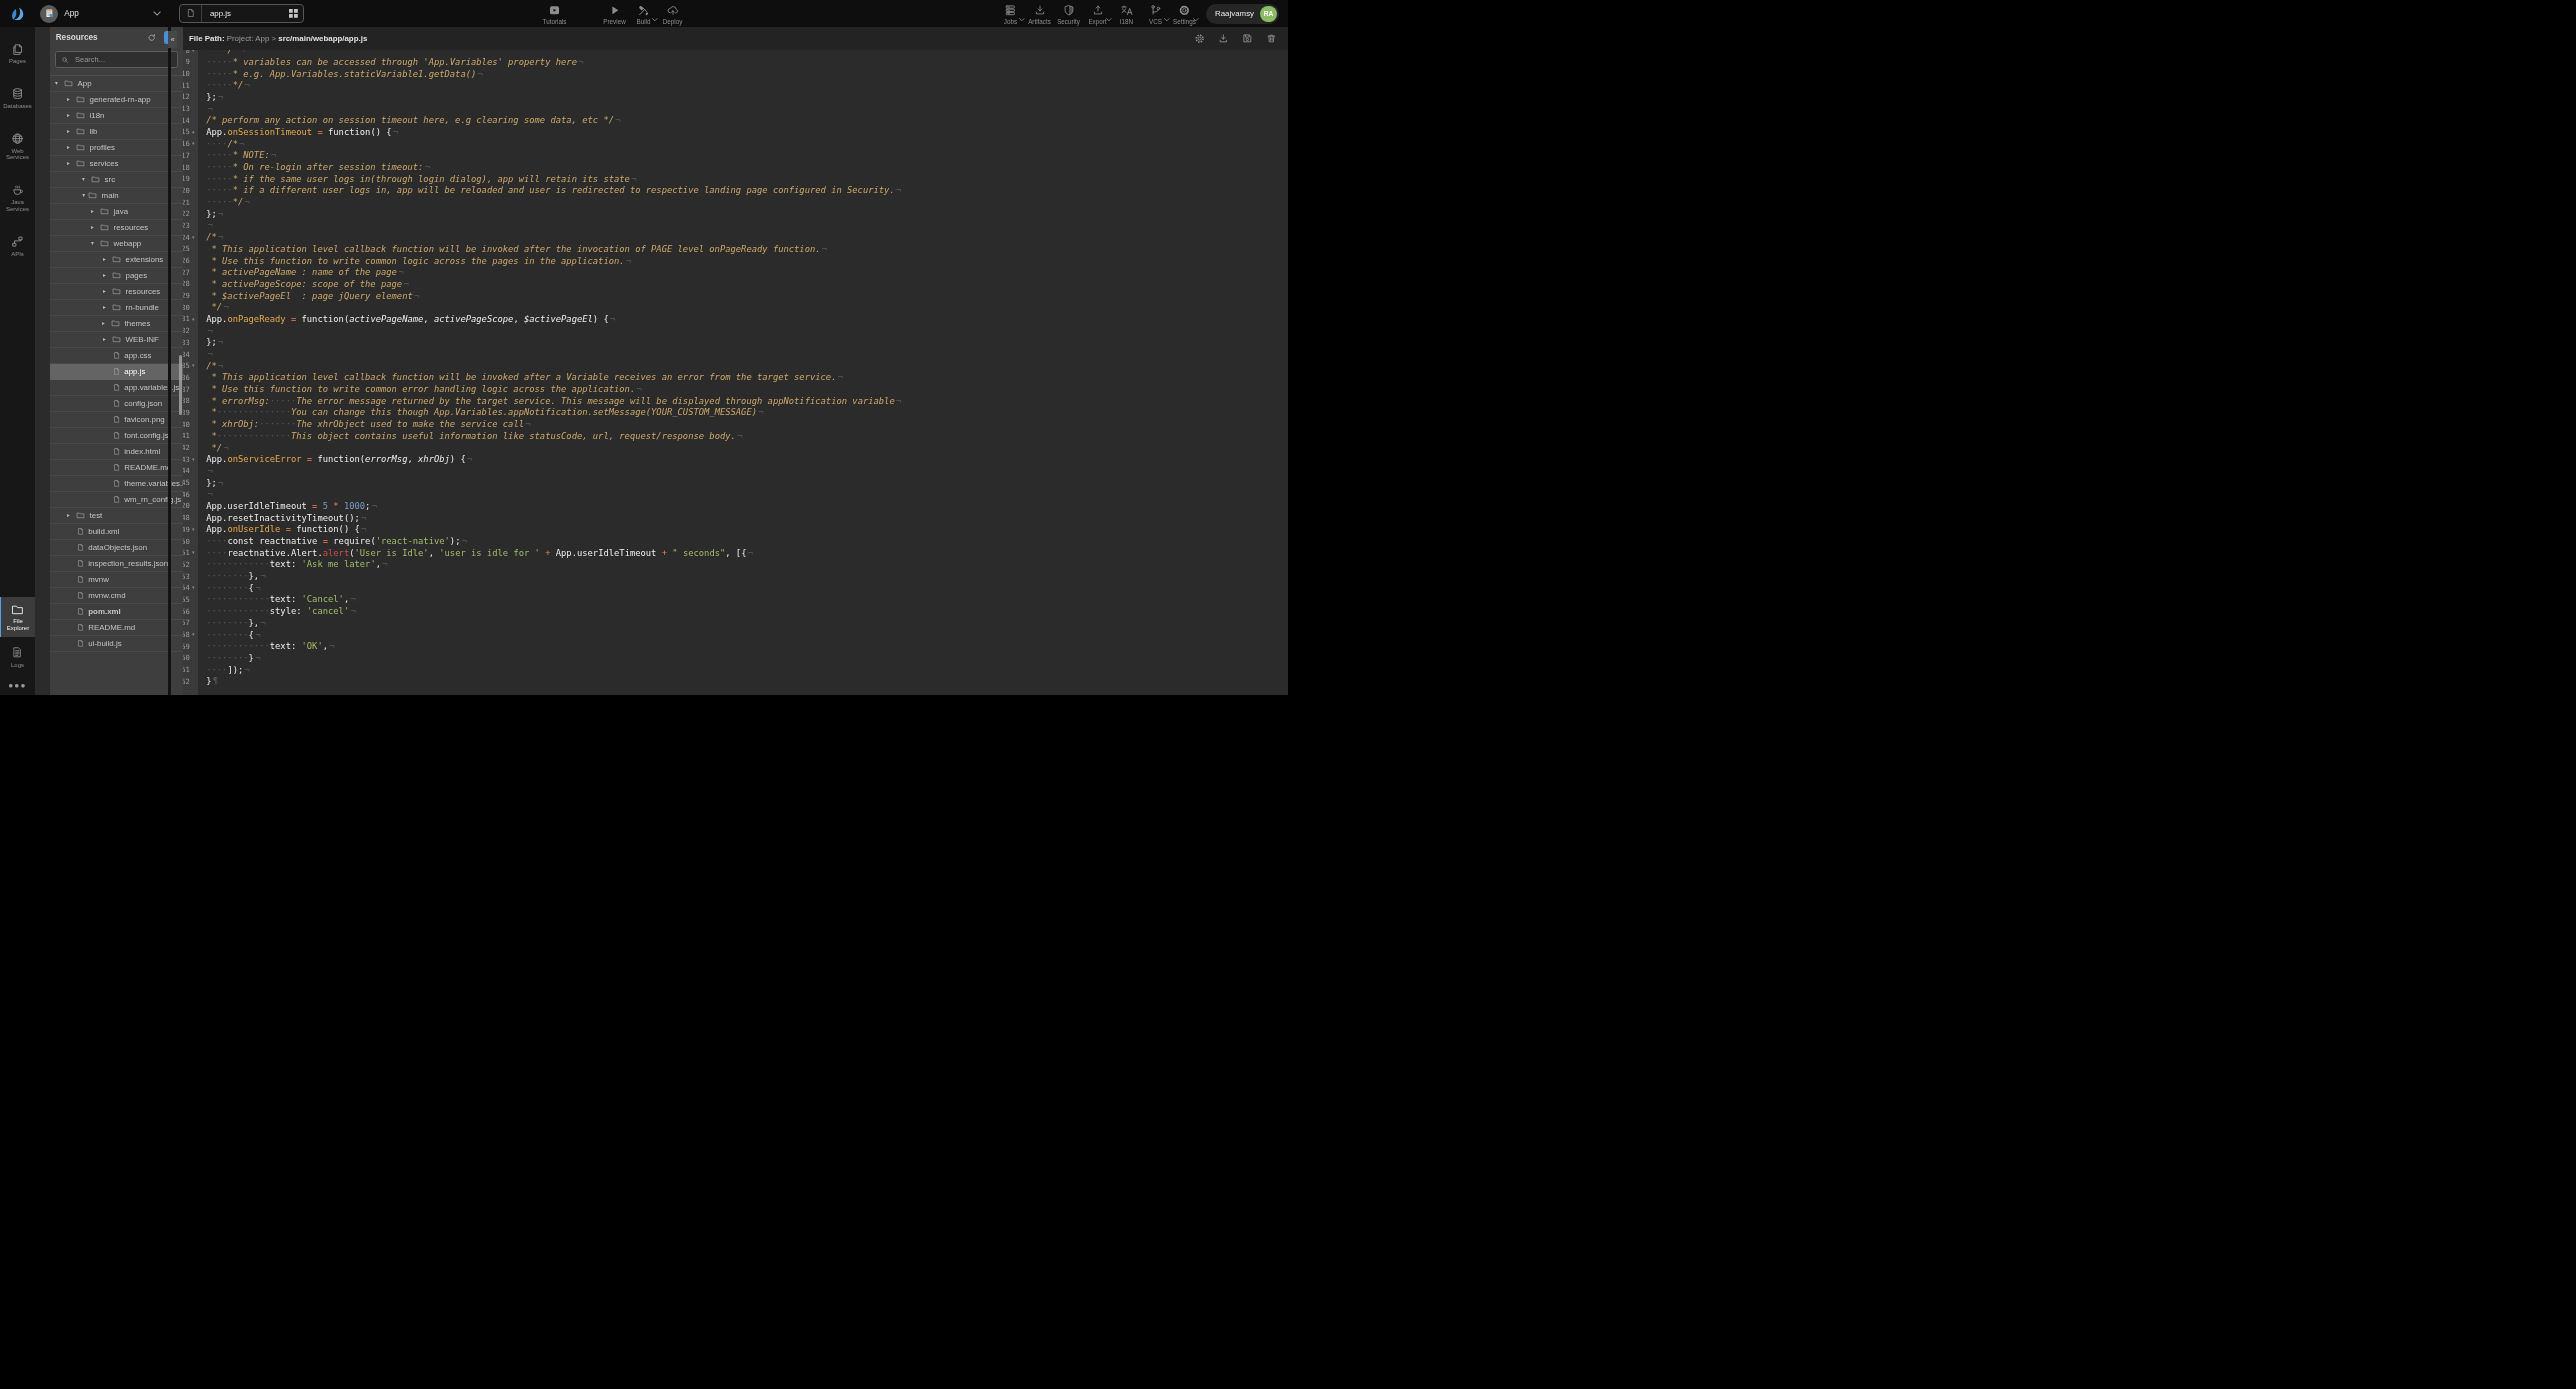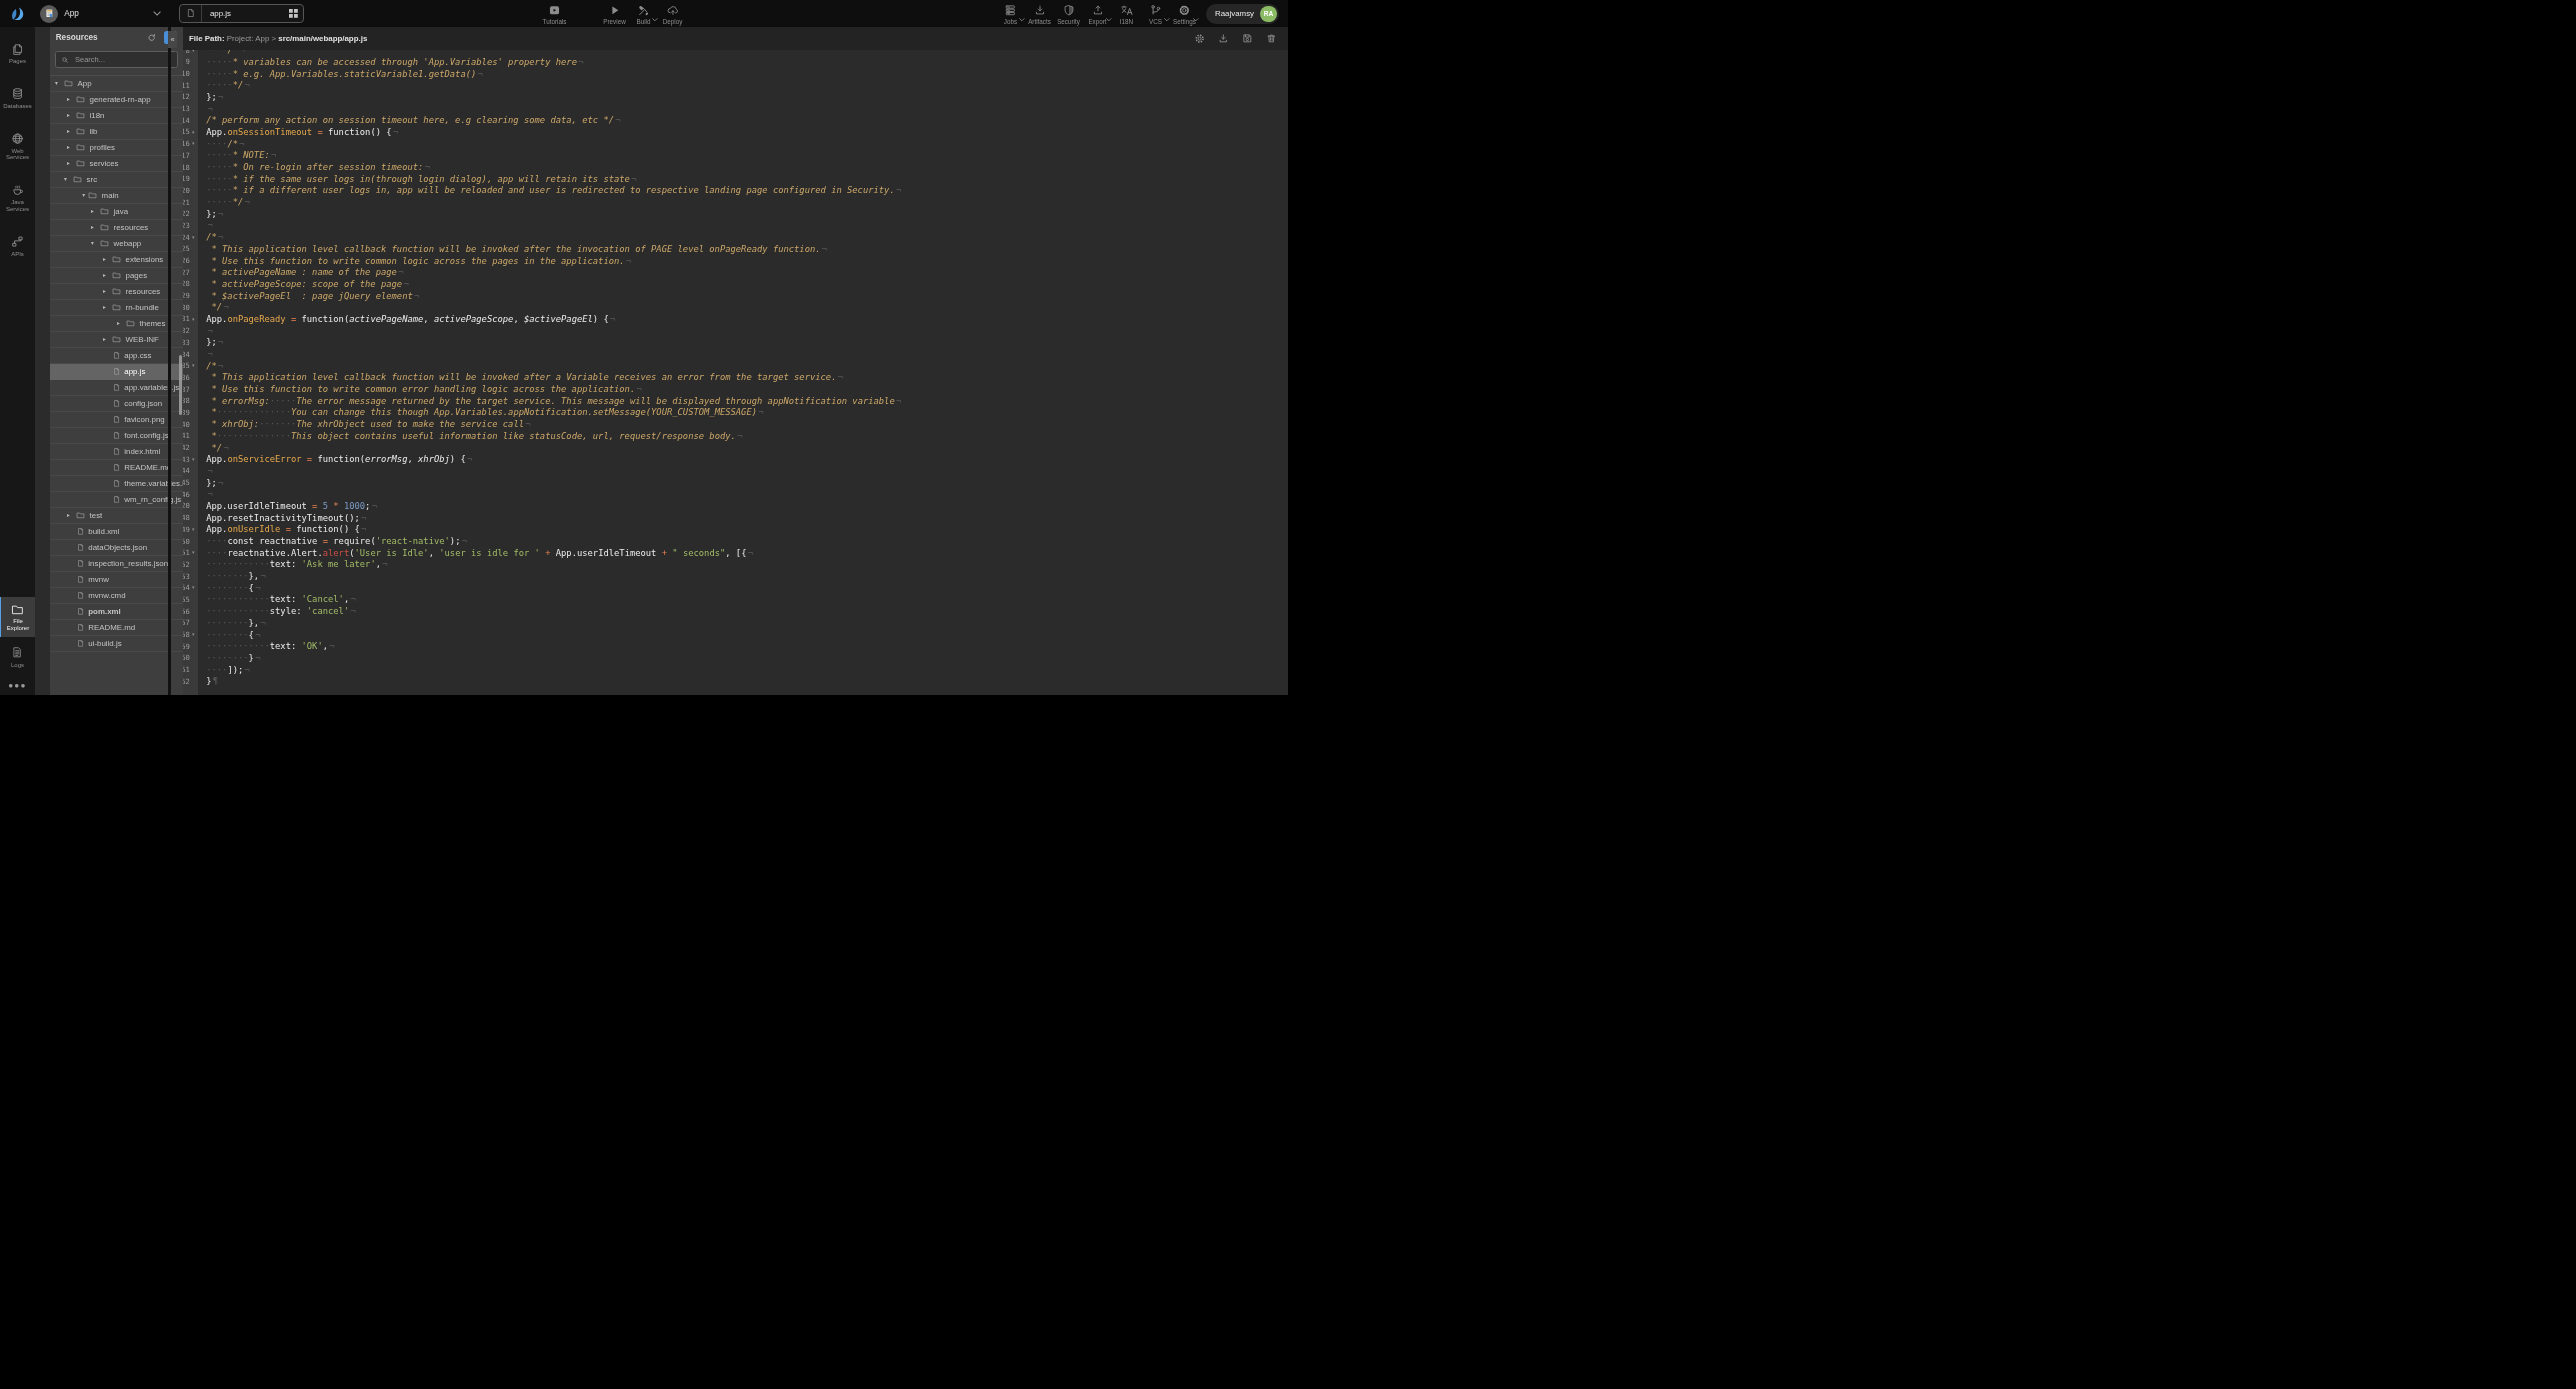--- a/index.html
+++ b/index.html
@@ -432,21 +432,21 @@
         </div>
         <div class="tree-row" style="padding-left: 17px;">
           <span class="arrow">▸</span>
           <span class="icn">
             <svg viewBox="0 0 20 20" fill="none" stroke="currentColor" stroke-width="1.4" stroke-linecap="round" stroke-linejoin="round" width="9.4" height="8.8">
               <path d="M2.6 4.6h5.2l1.5 2h8.1v8.8H2.6z"></path>
             </svg>
           </span>
           <span class="tree-label">services</span>
         </div>
-        <div class="tree-row" style="padding-left: 14px;">
+        <div class="tree-row" style="padding-left: 32px;">
           <span class="arrow">▾</span>
           <span class="icn">
             <svg viewBox="0 0 20 20" fill="none" stroke="currentColor" stroke-width="1.4" stroke-linecap="round" stroke-linejoin="round" width="9.4" height="8.8">
               <path d="M2.6 4.6h5.2l1.5 2h8.1v8.8H2.6z"></path>
             </svg>
           </span>
           <span class="tree-label">src</span>
         </div>
         <div class="tree-row" style="padding-left: 29px; text-align: center;">
           <span class="arrow">▾</span>
@@ -513,21 +513,21 @@
         </div>
         <div class="tree-row" style="padding-left: 53px;">
           <span class="arrow">▸</span>
           <span class="icn">
             <svg viewBox="0 0 20 20" fill="none" stroke="currentColor" stroke-width="1.4" stroke-linecap="round" stroke-linejoin="round" width="9.4" height="8.8">
               <path d="M2.6 4.6h5.2l1.5 2h8.1v8.8H2.6z"></path>
             </svg>
           </span>
           <span class="tree-label">rn-bundle</span>
         </div>
-        <div class="tree-row" style="padding-left: 67px;">
+        <div class="tree-row" style="padding-left: 52px;">
           <span class="arrow">▸</span>
           <span class="icn">
             <svg viewBox="0 0 20 20" fill="none" stroke="currentColor" stroke-width="1.4" stroke-linecap="round" stroke-linejoin="round" width="9.4" height="8.8">
               <path d="M2.6 4.6h5.2l1.5 2h8.1v8.8H2.6z"></path>
             </svg>
           </span>
           <span class="tree-label">themes</span>
         </div>
         <div class="tree-row" style="padding-left: 53px;">
           <span class="arrow">▸</span>

